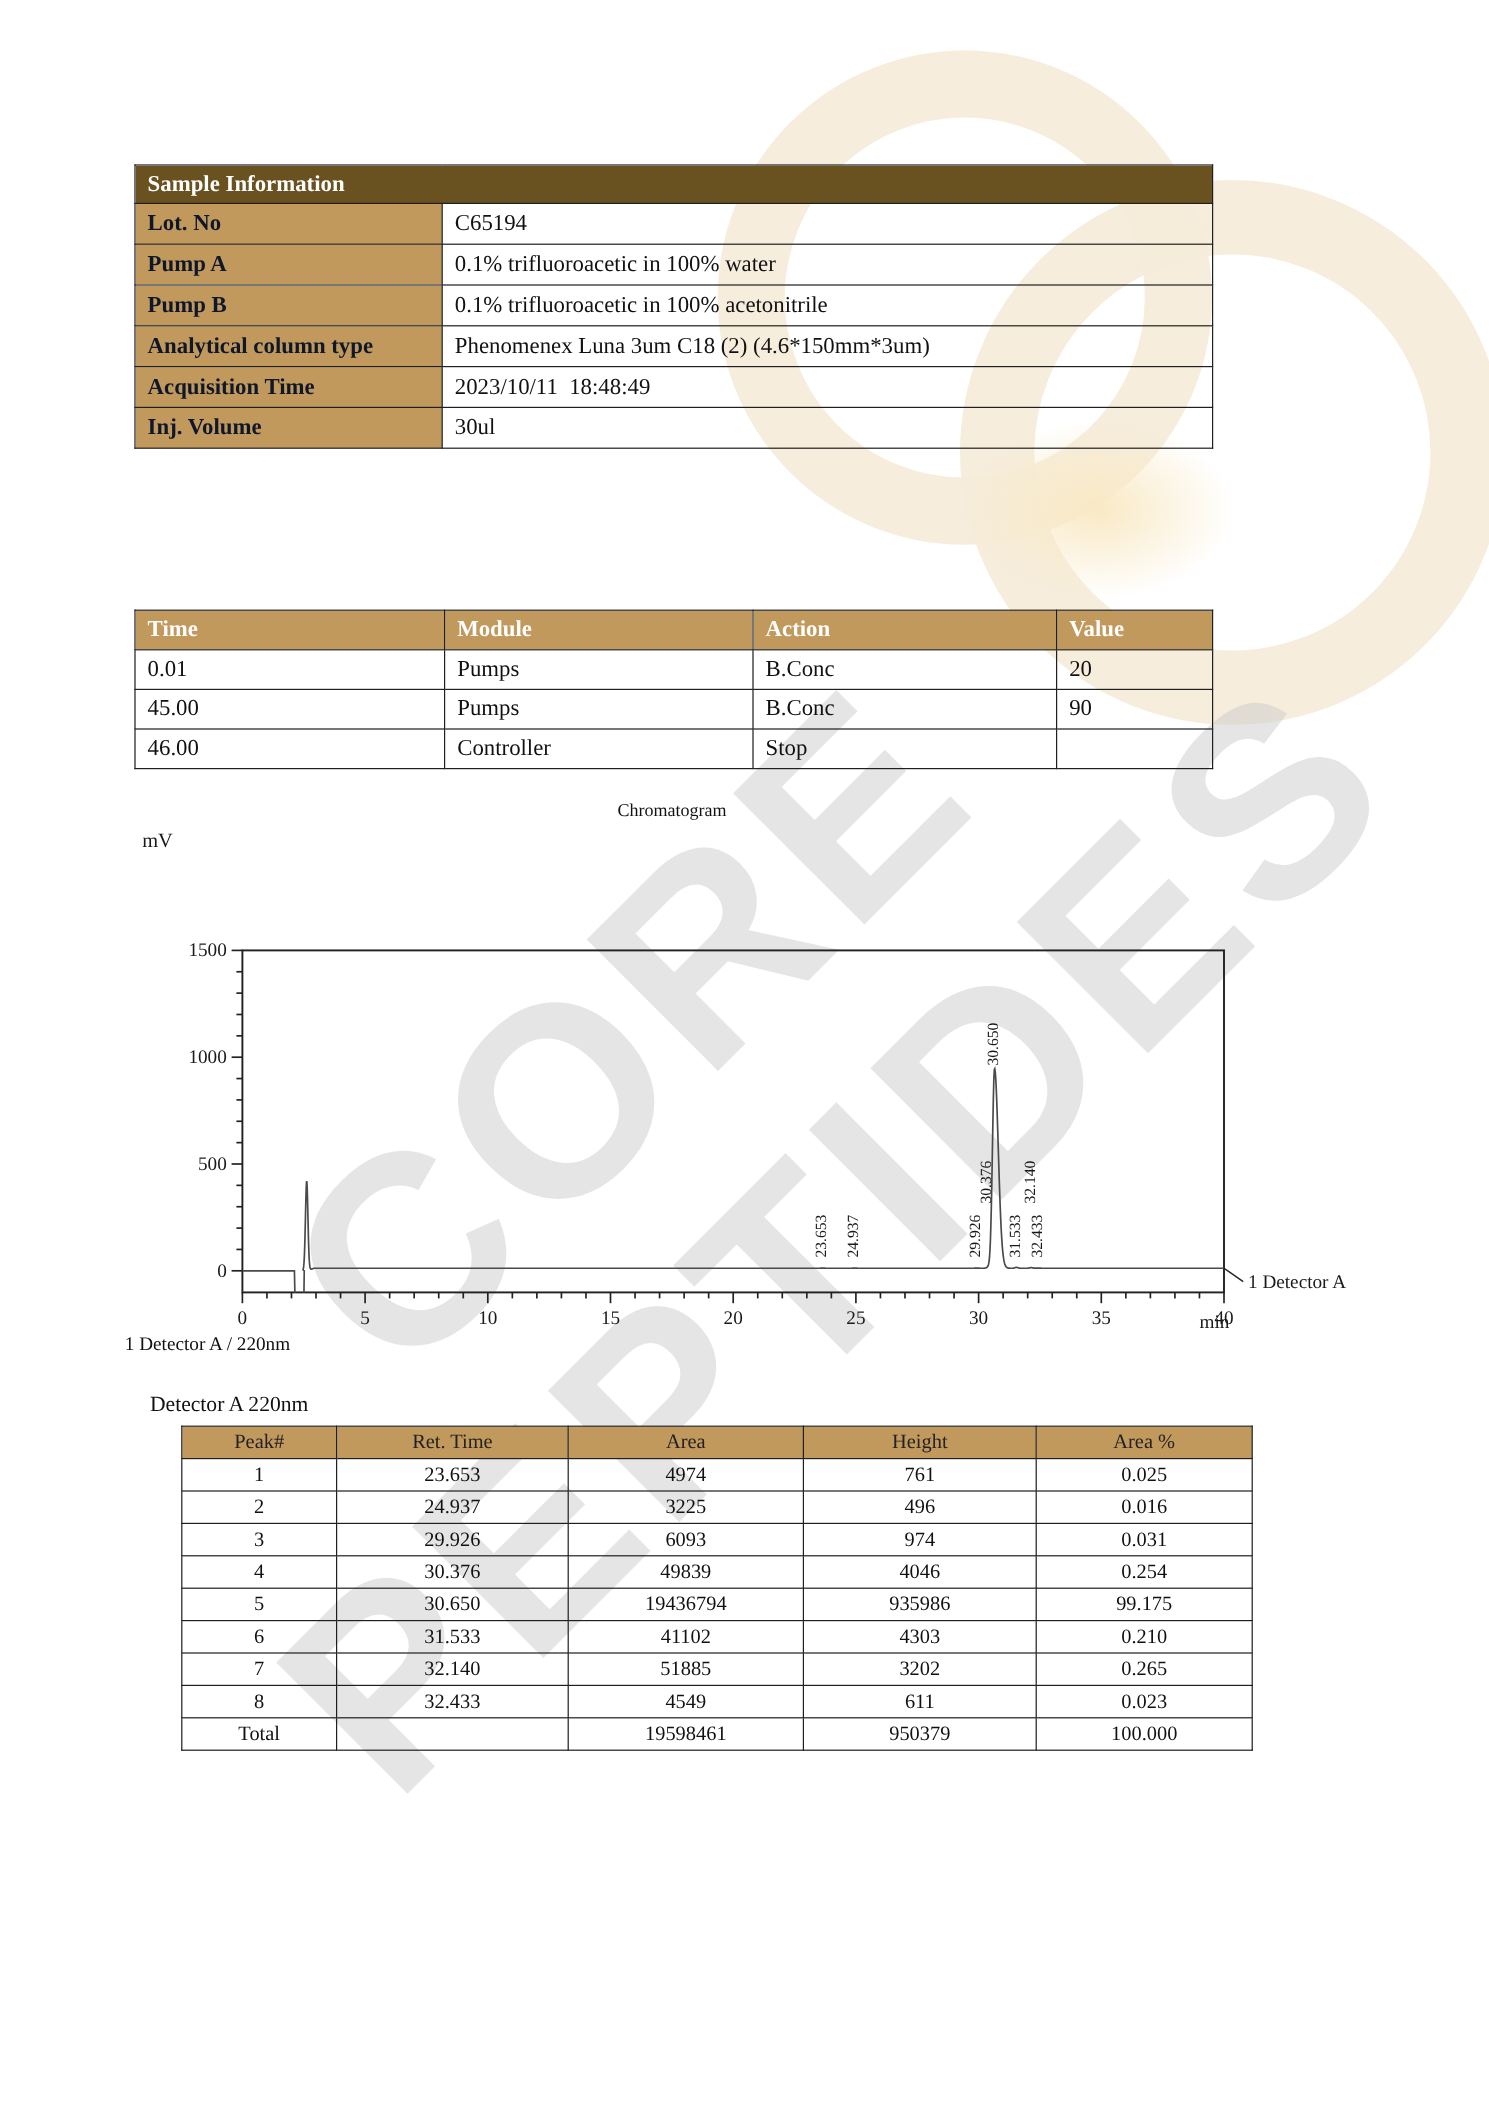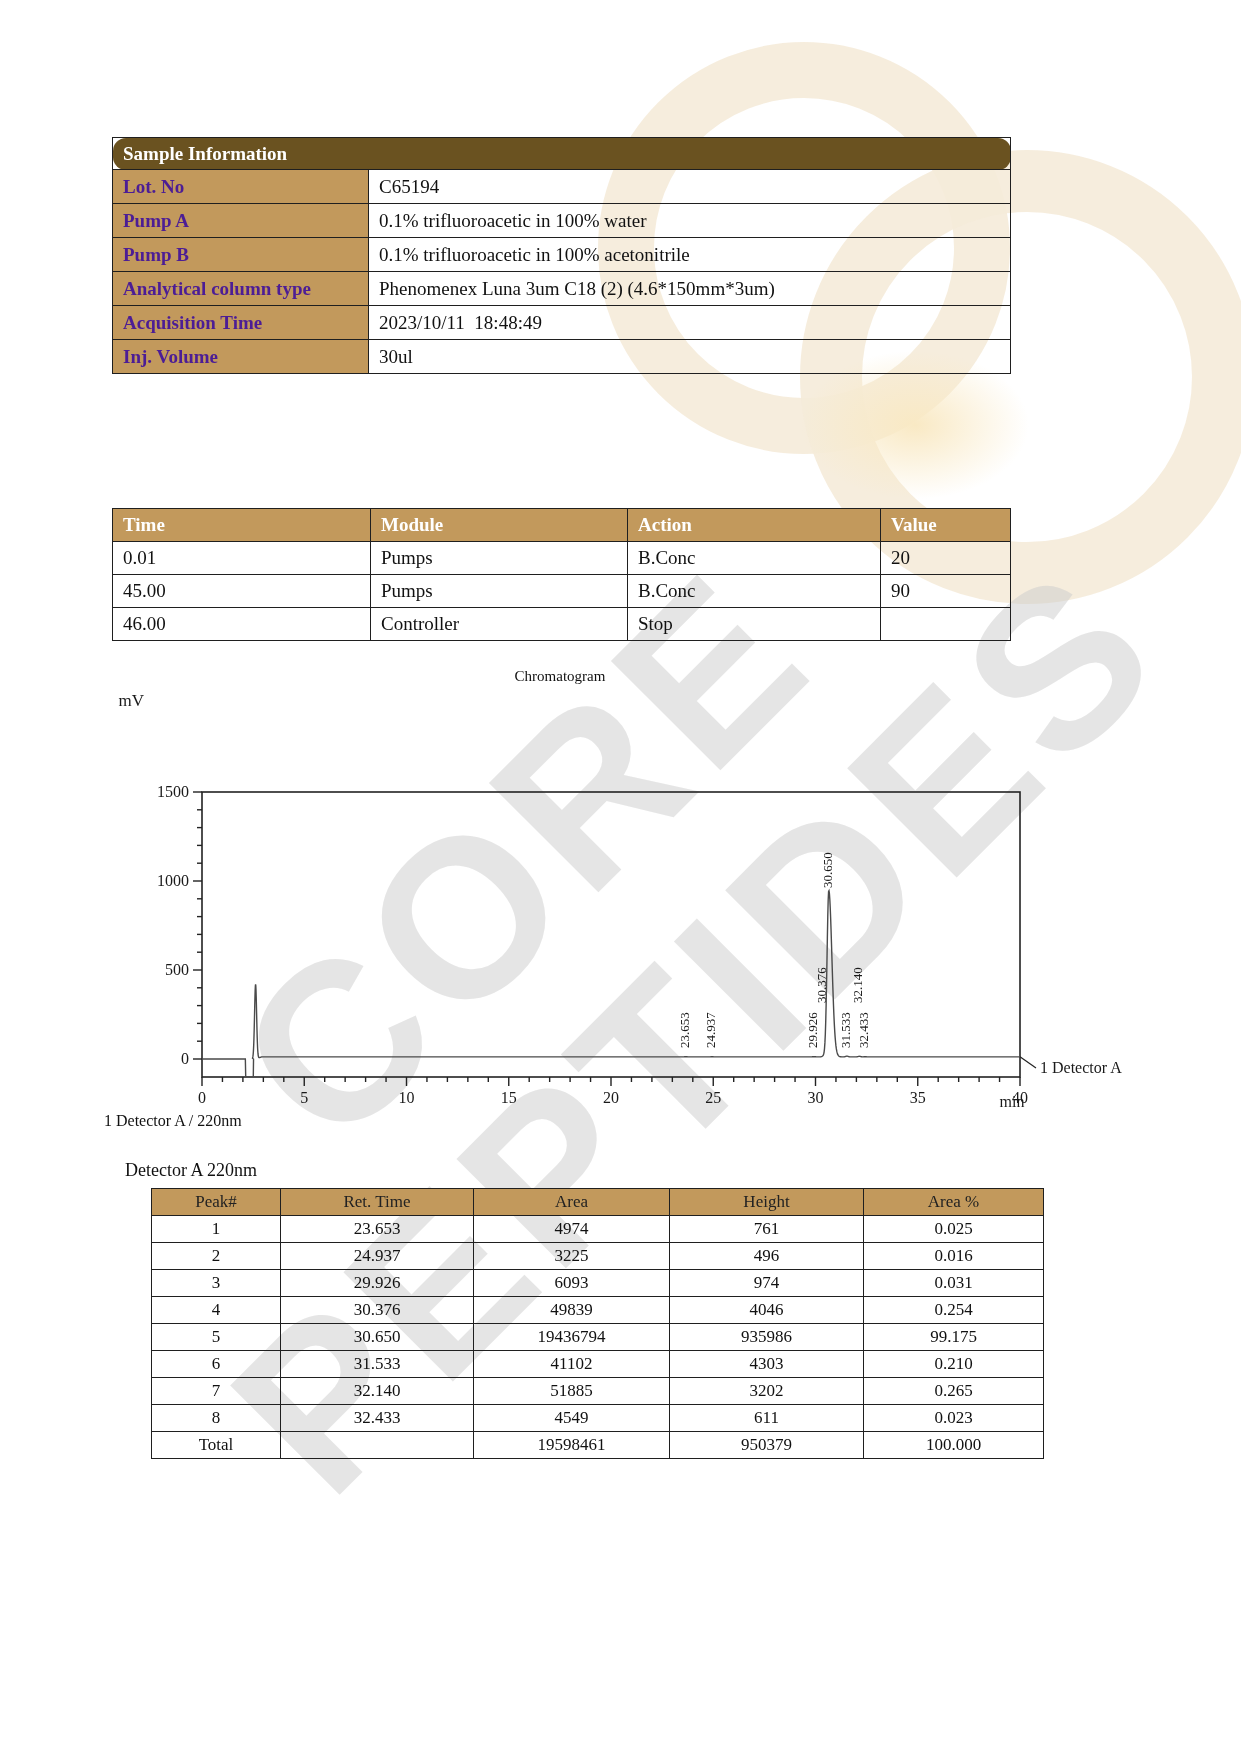--- a/index.html
+++ b/index.html
@@ -13,22 +13,22 @@
   .wm-blob{position:absolute;left:800px;top:350px;width:230px;height:150px;border-radius:50%;
            background:radial-gradient(ellipse at center,#f9e9c4 0%,rgba(249,233,196,0) 70%);}
   .wm-text{position:absolute;left:-150px;top:700px;width:1520px;text-align:center;
            transform:rotate(-45deg);font-family:"Liberation Sans",sans-serif;font-weight:bold;
            font-size:225px;line-height:1.08;letter-spacing:10px;color:var(--wmgray,#ccc);opacity:.5;}
   
   table{border-collapse:collapse;table-layout:fixed;}
   .doc-table{position:absolute;left:112px;width:898px;}
   .doc-table th,.doc-table td{border:1.6px solid var(--bdr,#1f1f1f);font-size:19px;
         padding:2px 4px 2px 10px;text-align:left;overflow:hidden;white-space:pre-wrap;}
-  .banner{background:var(--brown,#6a5220);color:#fff;font-weight:bold;text-align:right;height:27px;border-radius:13px;}
-  .lbl{background:var(--tan,#c2995c);color:#4c1d95;font-weight:bold;height:29px;}
+  .banner{background:var(--brown,#6a5220);color:#fff;font-weight:bold;text-align:right;height:27px;}
+  .lbl{background:var(--tan,#c2995c);color:#0f172a;font-weight:bold;height:29px;}
   .hdr{background:var(--tan,#c2995c);color:#fff;font-weight:bold;height:28px;}
   .val,.cell{background:transparent;}
   #grad-table td{height:28px;margin-top:24px;}
   
   #peak-table{position:absolute;left:126px;top:1188px;width:892px;margin-left:25px;}
   #peak-table th,#peak-table td{border:1.5px solid var(--bdr,#1f1f1f);font-size:17px;
         text-align:center;padding:1px 2px;height:24px;overflow:hidden;}
   #peak-table th{background:var(--tan,#c2995c);color:#222;font-weight:normal;}
   
   .chart-title{position:absolute;left:0;top:668px;width:1120px;text-align:center;font-size:15px;}

